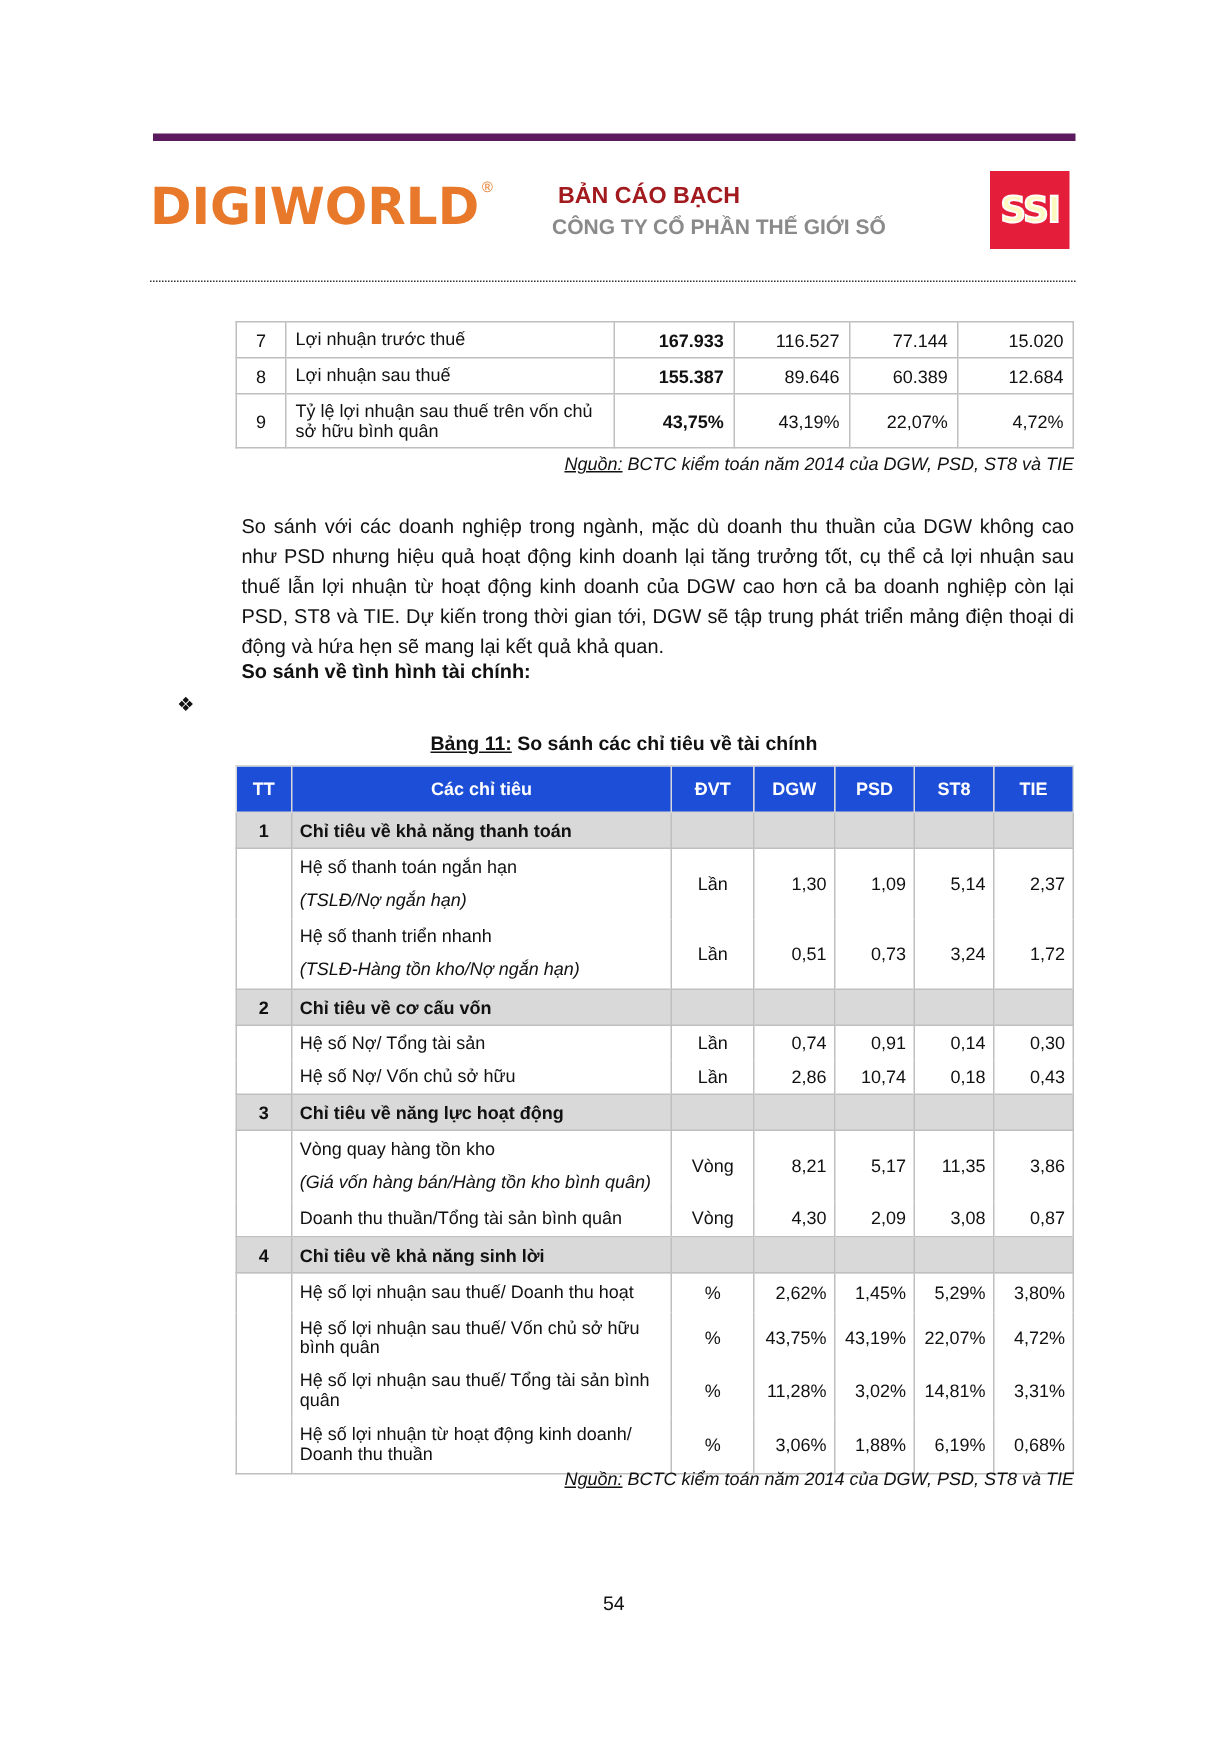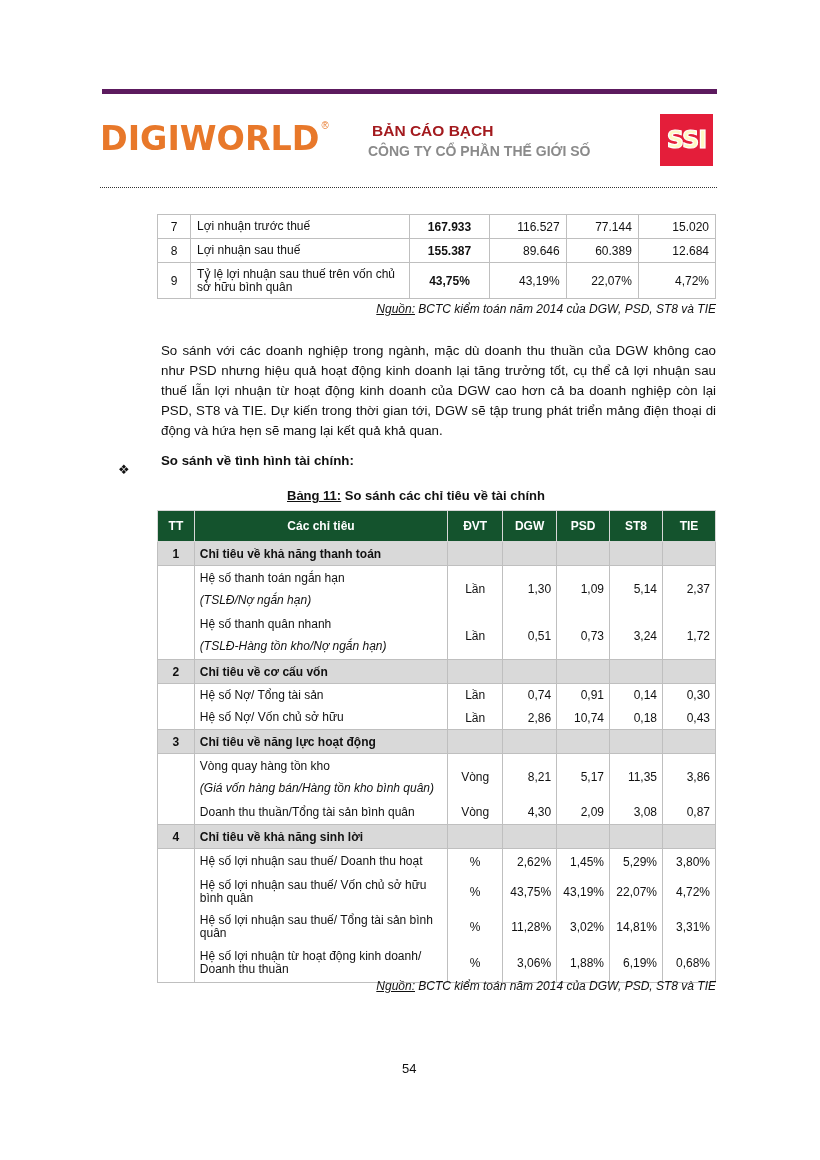--- a/index.html
+++ b/index.html
@@ -21,35 +21,35 @@
 
   table { border-collapse: collapse; font-size: 12px; }
   td, th { border: 1px solid #bfbfbf; }
 
   .prev-table { position: absolute; left: 157px; top: 214px; width: 559px; }
   .prev-table td { height: 24px; padding: 0 6px; }
   .prev-table tr.tall td { height: 36px; }
   .prev-table td.tt { width: 33px; text-align: center; }
   .prev-table td.name { width: 219px; line-height: 13px; }
   .prev-table td.num { text-align: right; width: 77px; }
-  .prev-table td.num.bold { font-weight: bold; width: 79px; text-align: center; }
+  .prev-table td.num.bold { font-weight: bold; width: 79px; }
   .prev-table td.num.w72 { width: 72px; }
 
   .source { position: absolute; right: 104px; font-size: 12px; font-style: italic; color: #111; }
   .source u { }
 
   .paragraph { position: absolute; left: 161px; top: 341px; width: 555px; font-size: 13.3px; line-height: 20px; text-align: justify; }
 
   .bullet { position: absolute; left: 118px; top: 462px; font-size: 13px; }
-  .section-heading { position: absolute; left: 161px; top: 453px; font-size: 13.3px; font-weight: bold; }
+  .section-heading { position: absolute; left: 161px; top: 440px; font-size: 13.3px; font-weight: bold; }
   .table-caption { position: absolute; left: 287px; top: 488px; font-size: 13px; font-weight: bold; }
   .table-caption u { text-decoration: underline; }
 
   .fin-table { position: absolute; left: 157px; top: 510px; width: 559px; }
-  .fin-table th { background: #14532d; color: #fff; font-weight: bold; height: 31px; font-size: 12px; border-color: #d7d7d7; }
+  .fin-table th { background: #1d4ed8; color: #fff; font-weight: bold; height: 31px; font-size: 12px; border-color: #d7d7d7; }
   .fin-table td { padding: 0 5px; font-size: 12px; }
   .fin-table col.c-tt { width: 37px; }
   .fin-table col.c-name { width: 255px; }
   .fin-table col.c-unit { width: 55px; }
   .fin-table col.c-num { width: 53px; }
   .fin-table col.c-num2 { width: 54px; }
   .fin-table tr.group td { background: #d9d9d9; font-weight: bold; height: 24px; }
   .fin-table tr.group td.tt { text-align: center; }
   .fin-table td.unit { text-align: center; }
   .fin-table td.num { text-align: right; }
@@ -147,21 +147,21 @@
           <span class="rel italic" style="margin-top:9px;">(TSLĐ/Nợ ngắn hạn)</span>
         </td>
       <td class="unit sub">Lần</td>
       <td class="num sub">1,30</td>
       <td class="num sub">1,09</td>
       <td class="num sub">5,14</td>
       <td class="num sub">2,37</td>
     </tr>
     <tr style="height:47px;">
       <td class="name-cell sub">
-          <span class="rel">Hệ số thanh quân nhanh</span>
+          <span class="rel">Hệ số thanh triển nhanh</span>
           <span class="rel italic" style="margin-top:9px;">(TSLĐ-Hàng tồn kho/Nợ ngắn hạn)</span>
         </td>
       <td class="unit sub">Lần</td>
       <td class="num sub">0,51</td>
       <td class="num sub">0,73</td>
       <td class="num sub">3,24</td>
       <td class="num sub">1,72</td>
     </tr>
 
     <tr class="group">

